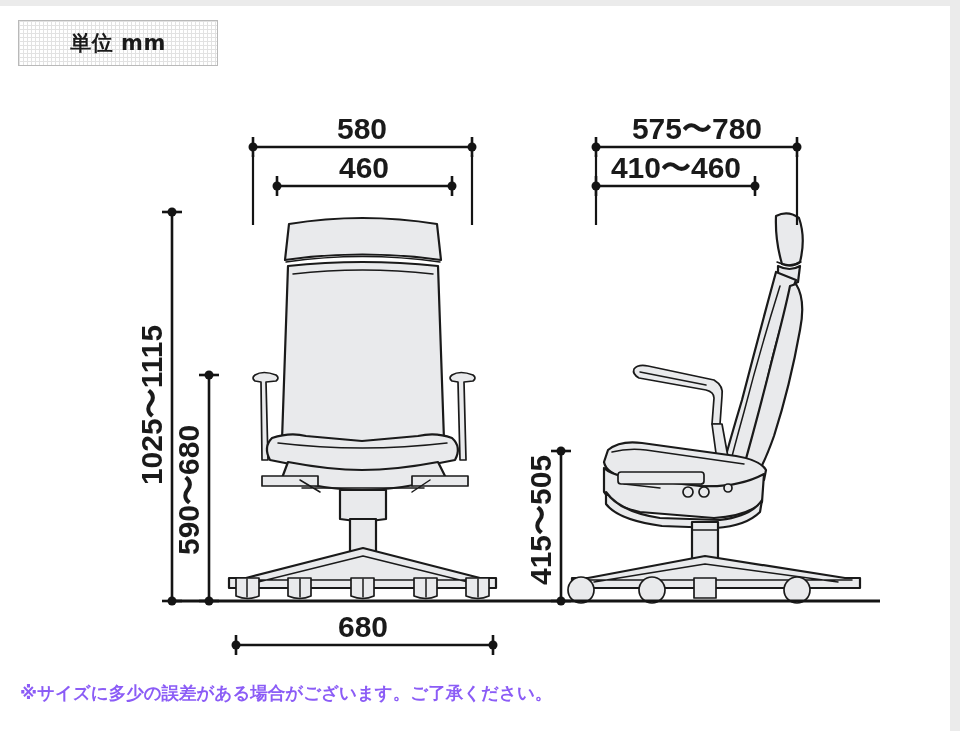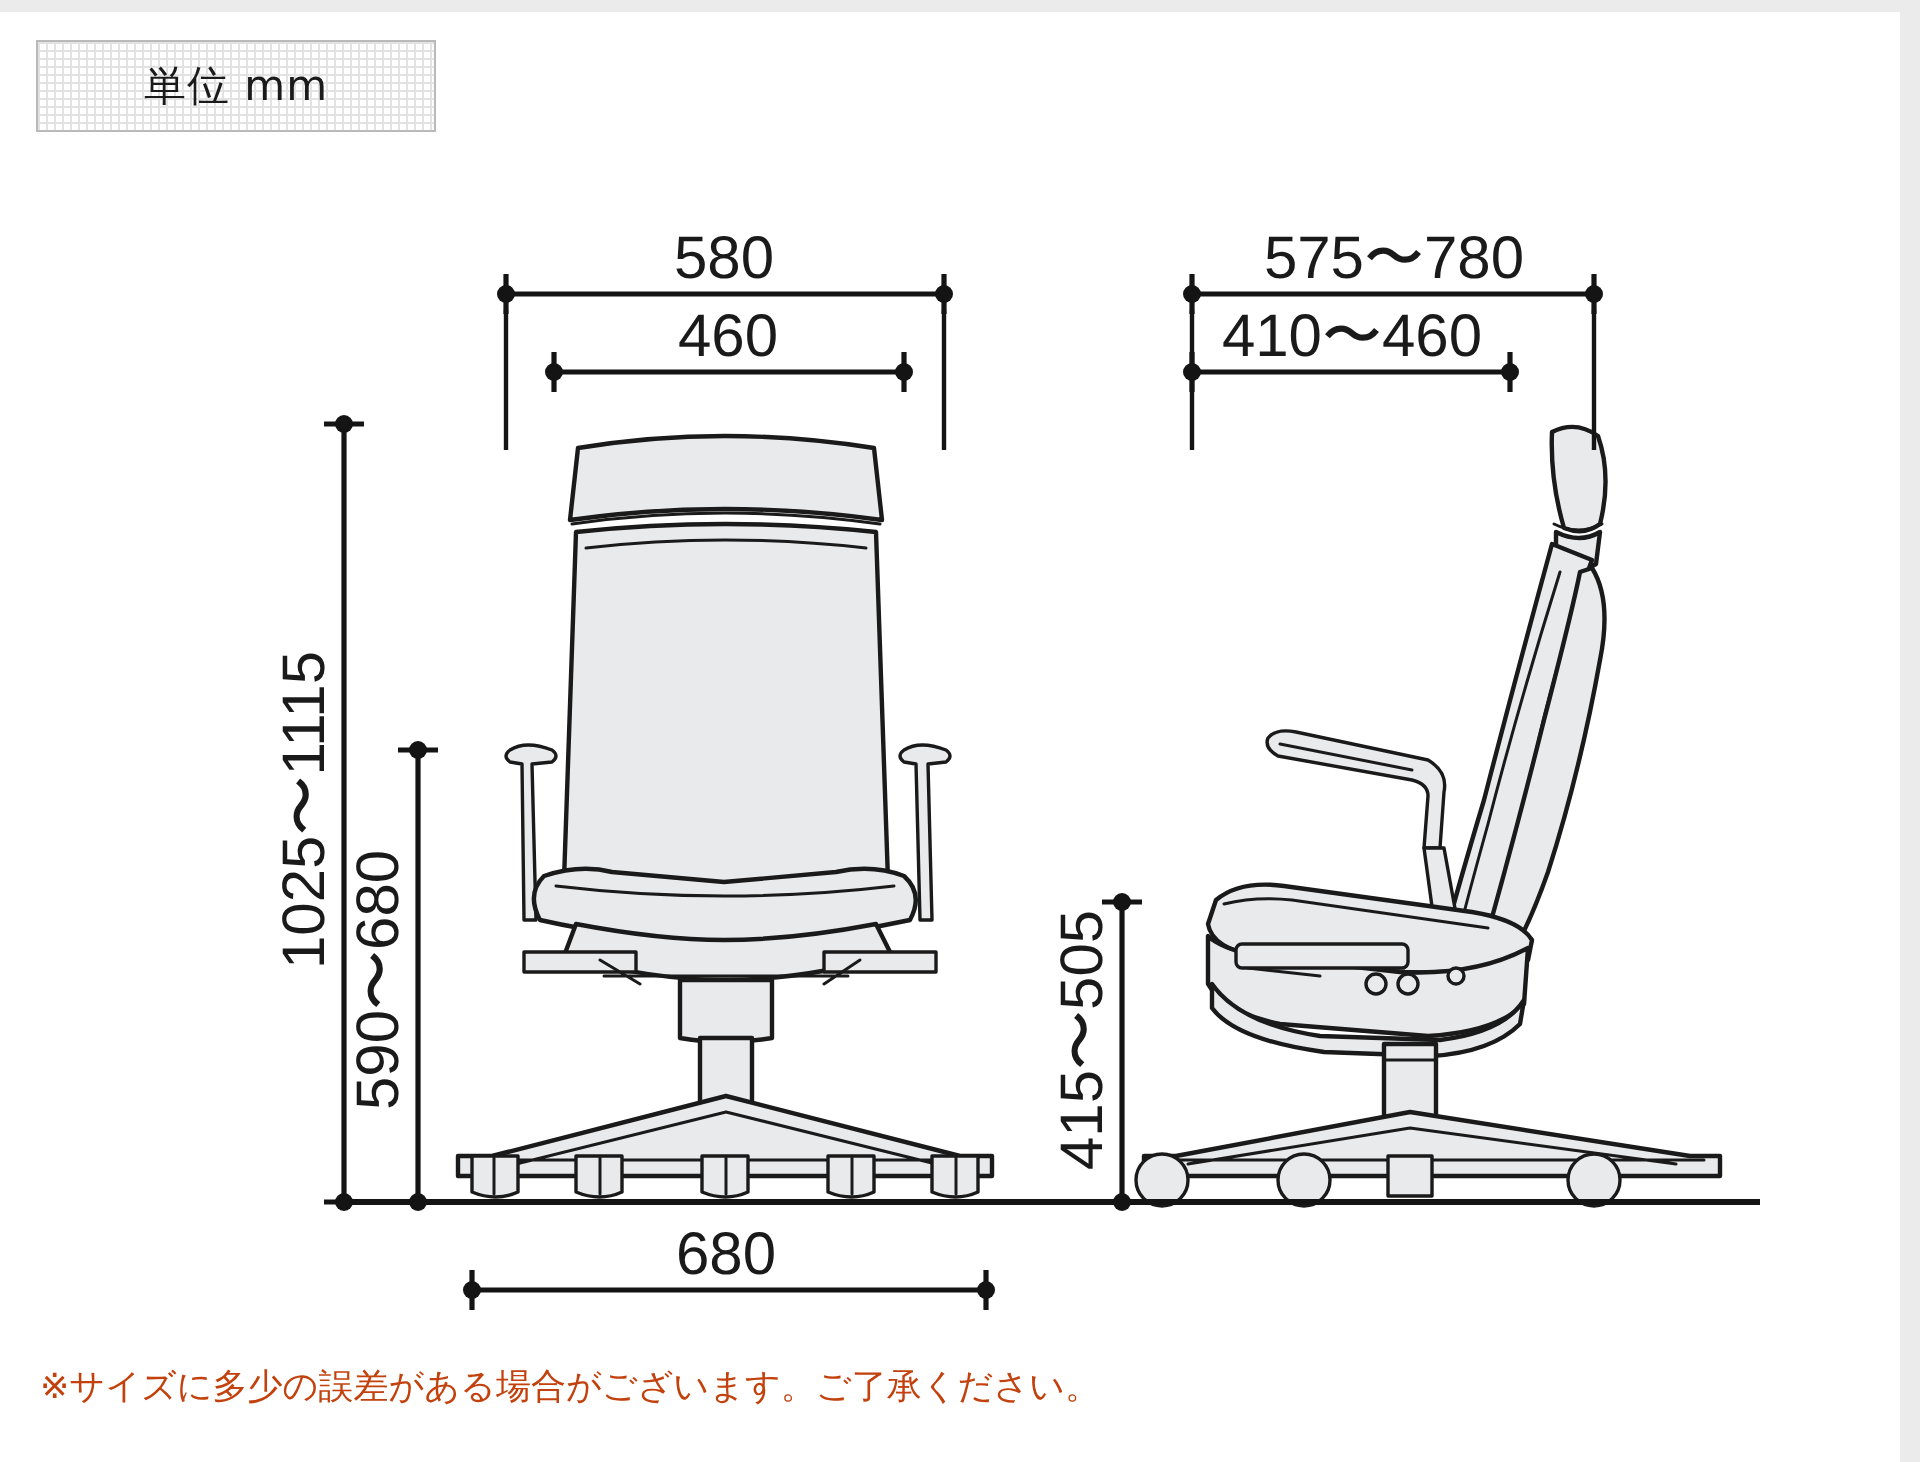--- a/index.html
+++ b/index.html
@@ -9,20 +9,21 @@
   }
   body {
     font-family: "Liberation Sans", "DejaVu Sans", sans-serif;
   }
   #page {
     position: relative;
     width: 960px;
     height: 731px;
     background: #ebebeb;
     overflow: hidden;
+    font-weight: bold;
   }
   #canvas {
     position: absolute;
     left: 0;
     top: 6px;
     width: 950px;
     height: 725px;
     background: #ffffff;
   }
   #drawing {
@@ -53,21 +54,21 @@
     font-size: 21px;
     color: #1a1a1a;
     letter-spacing: 0.5px;
     font-family: "DejaVu Sans", "Liberation Sans", sans-serif;
   }
   .footnote {
     position: absolute;
     left: 20px;
     top: 681px;
     font-size: 17.5px;
-    color: #c2410c;
+    color: #8b5cf6;
     white-space: nowrap;
     font-family: "DejaVu Sans", "Liberation Sans", sans-serif;
   }
   svg text {
     font-family: "Liberation Sans", "DejaVu Sans", sans-serif;
     fill: #1a1a1a;
   }
   .dimtext {
     font-size: 30px;
     text-anchor: middle;

